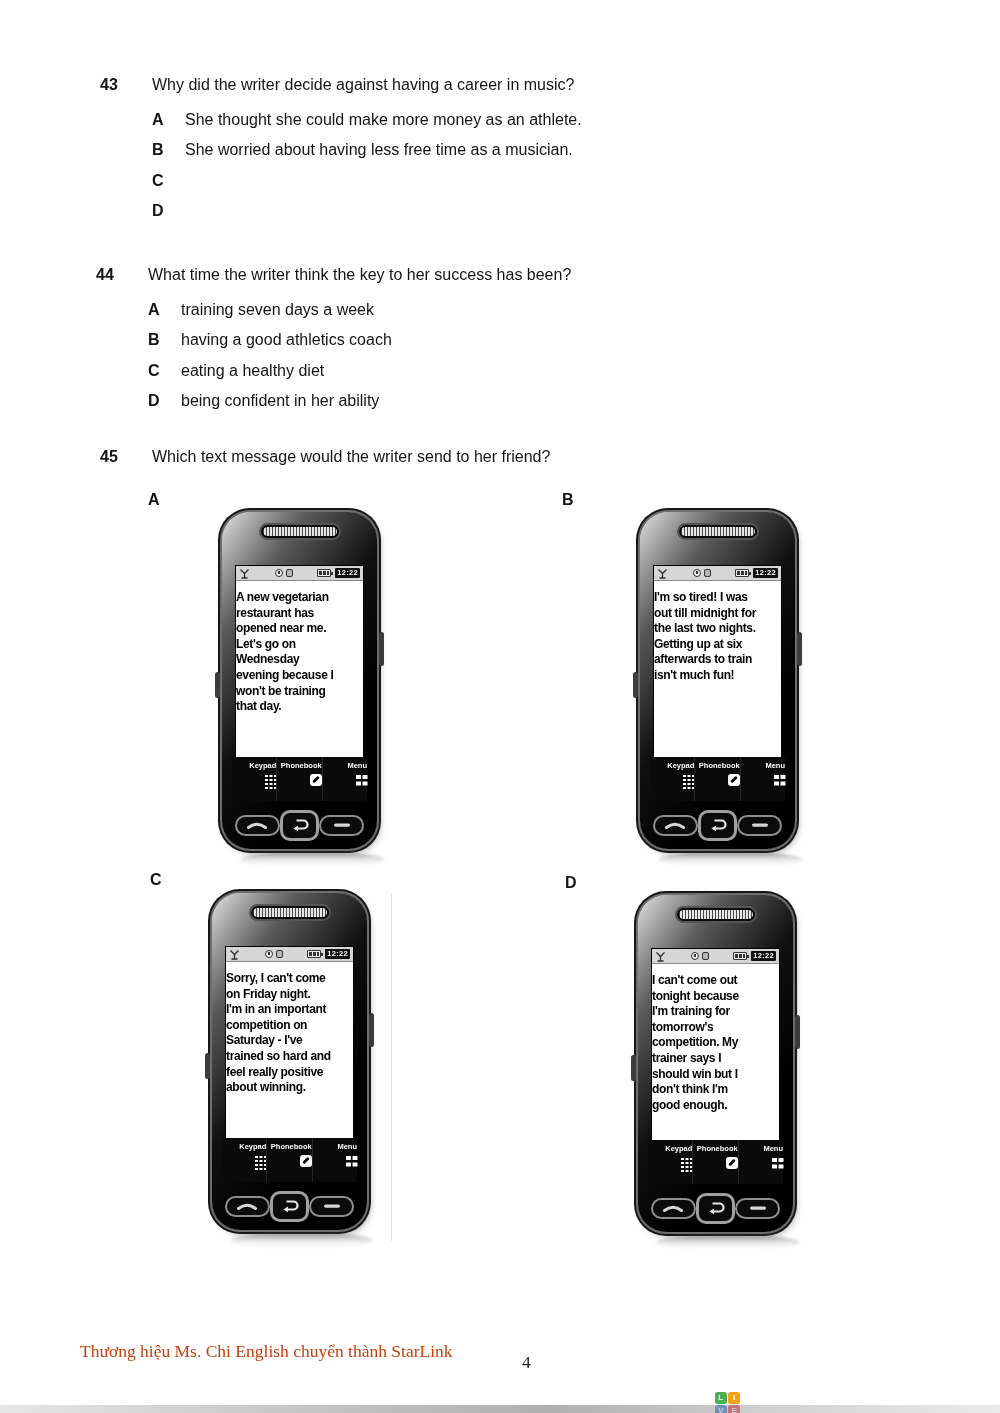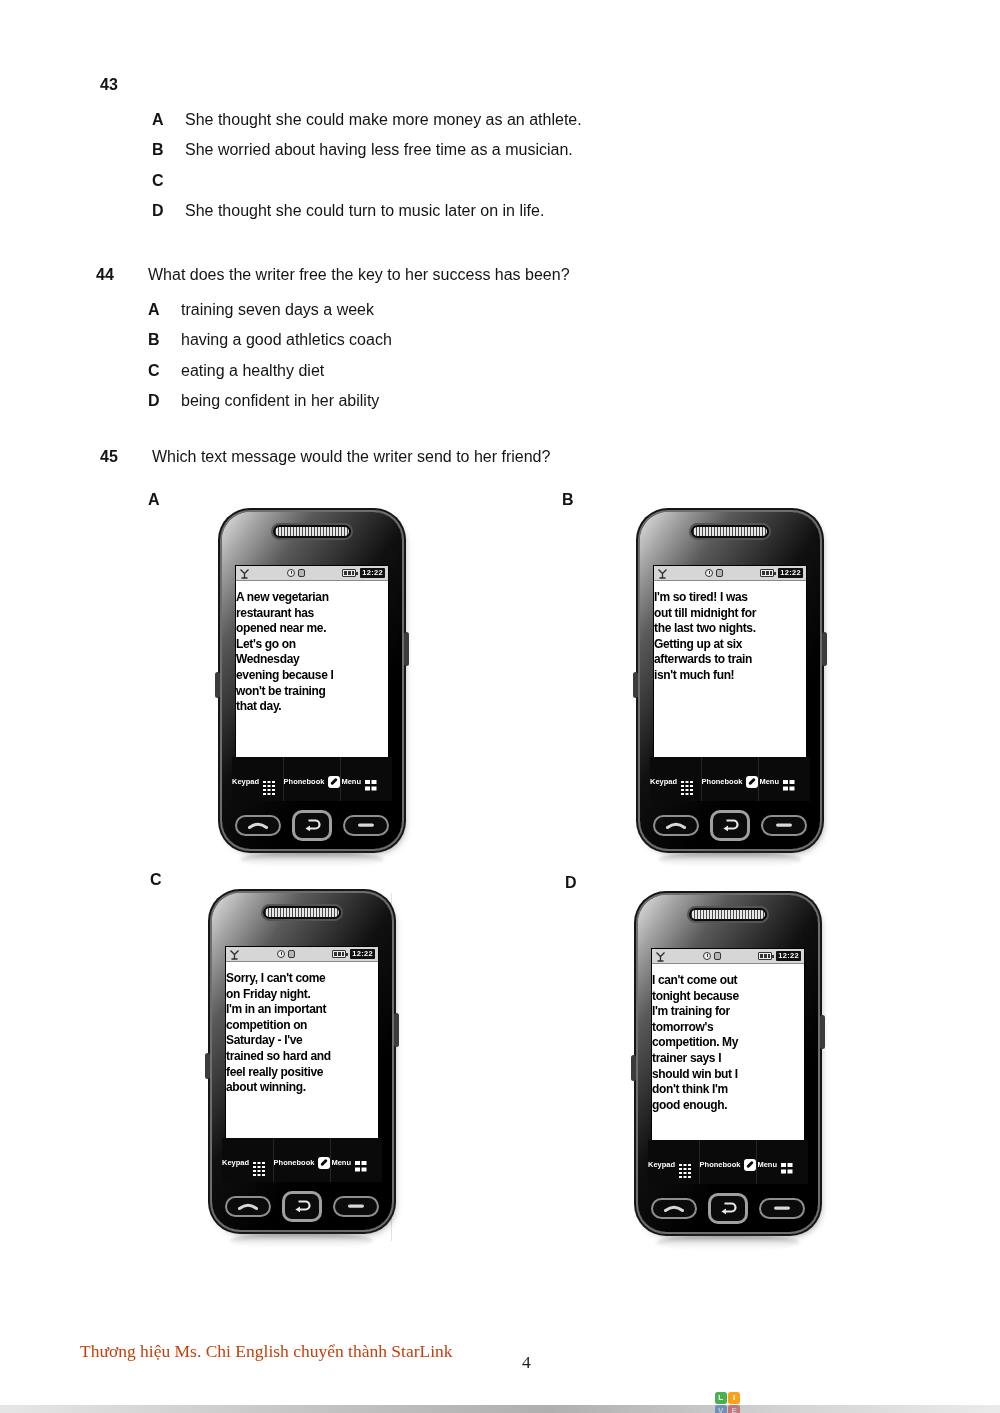--- a/index.html
+++ b/index.html
@@ -19,21 +19,21 @@
   .opt { display:flex; height:30.4px; font-size:16px; align-items:flex-start; }
   .opt-letter { width:33px; flex:0 0 33px; font-weight:bold; }
 
   
   .grid-letter { position:absolute; font-size:16px; font-weight:bold; }
 
   
   .phone-cell { position:absolute; width:180px; }
   .phone-cell.cell-c { border-right:1px solid #e2e2e2; height:348px; }
   .phone {
-    width:180px; height:337px; border-radius:28px; position:relative;
+    width:155px; height:337px; border-radius:28px; position:relative;
     background:linear-gradient(125deg,#e2e2e2 0%,#a8a8a8 9%,#5a5a5a 22%,#101010 46%,#000 70%);
     box-shadow:0 0 0 2px #6e6e6e, 0 0 0 4px #161616, 3px 4px 7px rgba(0,0,0,.35);
     overflow:visible;
   }
   .phone::before, .phone::after {
     content:""; position:absolute; width:5px; height:26px; background:#3c3c3c; border-radius:3px; top:160px;
   }
   .phone::before { left:-7px; }
   .phone::after  { right:-7px; top:120px; height:34px; }
 
@@ -62,21 +62,21 @@
   .time { background:#101010; color:#fff; font-size:7.5px; font-weight:bold;
           padding:1px 2px; border-radius:1px; line-height:1; letter-spacing:.3px; }
 
   .message {
     background:#fff; height:176px; padding:9px 5px 0 0;
     font-size:12px; font-weight:bold; line-height:1.3; letter-spacing:-0.35px;
     color:#000; white-space:pre-line; overflow:hidden;
   }
 
   .softkeys { display:flex; height:44px; margin:0 10px; background:#0a0a0a; }
-  .sk { flex:1; display:flex; flex-direction:row; align-items:center; gap:4px; padding-top:5px; }
+  .sk { flex:1; display:flex; flex-direction:column; align-items:flex-end; gap:4px; padding-top:5px; }
   .sk + .sk { border-left:1px solid #262626; }
   .sk-label { font-size:7.5px; font-weight:bold; color:#fff; line-height:1; }
   .kp-icon { width:3px; height:2.5px; background:#fff; margin-right:8px; margin-top:1px;
     box-shadow:4.5px 0 #fff, 9px 0 #fff,
                0 4px #fff, 4.5px 4px #fff, 9px 4px #fff,
                0 8px #fff, 4.5px 8px #fff, 9px 8px #fff,
                0 12px #fff, 4.5px 12px #fff, 9px 12px #fff; }
   .pb-icon { width:12px; height:12px; background:#fff; border-radius:3px; position:relative; }
   .pb-icon::after { content:""; position:absolute; left:2px; top:4.5px; width:8px; height:3px;
                     background:#0a0a0a; border-radius:2px; transform:rotate(-45deg); }
@@ -111,44 +111,44 @@
     background:linear-gradient(90deg,#d2d2d2,#969696 30%,#6e6e6e 55%,#aeaeae 78%,#dadada); }
 
   svg { display:block; }
 </style>
 </head>
 <body>
 
 <section class="question" style="left:100px; top:76px;">
   <div class="q-head">
     <span class="q-num">43</span>
+    <span class="q-text">Why did the writer decide against having a career in music?</span>
   </div>
   <div class="q-options">
     <div class="opt">
       <span class="opt-letter">A</span>
       <span>She thought she could make more money as an athlete.</span>
     </div>
     <div class="opt">
       <span class="opt-letter">B</span>
       <span>She worried about having less free time as a musician.</span>
     </div>
     <div class="opt">
       <span class="opt-letter">C</span>
     </div>
     <div class="opt">
       <span class="opt-letter">D</span>
-      <span>She thought she could turn to music later on in life.</span>
     </div>
   </div>
 </section>
 
 <section class="question" style="left:96px; top:266px;">
   <div class="q-head">
     <span class="q-num">44</span>
-    <span class="q-text">What does the writer free the key to her success has been?</span>
+    <span class="q-text">What time the writer think the key to her success has been?</span>
   </div>
   <div class="q-options">
     <div class="opt">
       <span class="opt-letter">A</span>
       <span>training seven days a week</span>
     </div>
     <div class="opt">
       <span class="opt-letter">B</span>
       <span>having a good athletics coach</span>
     </div>

